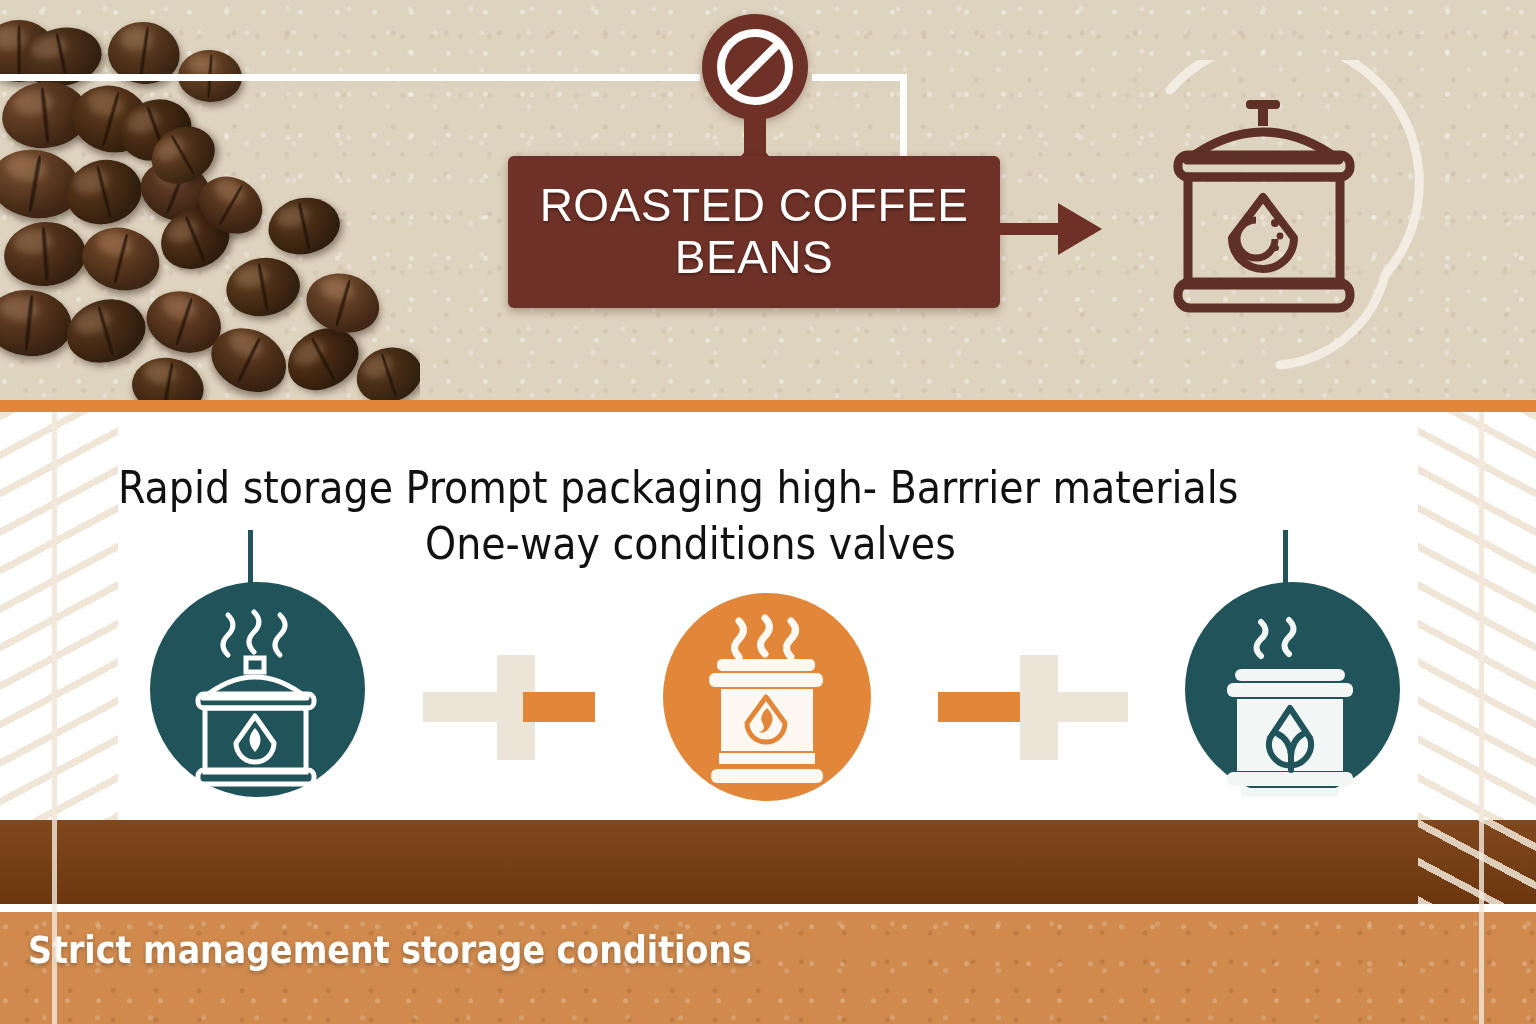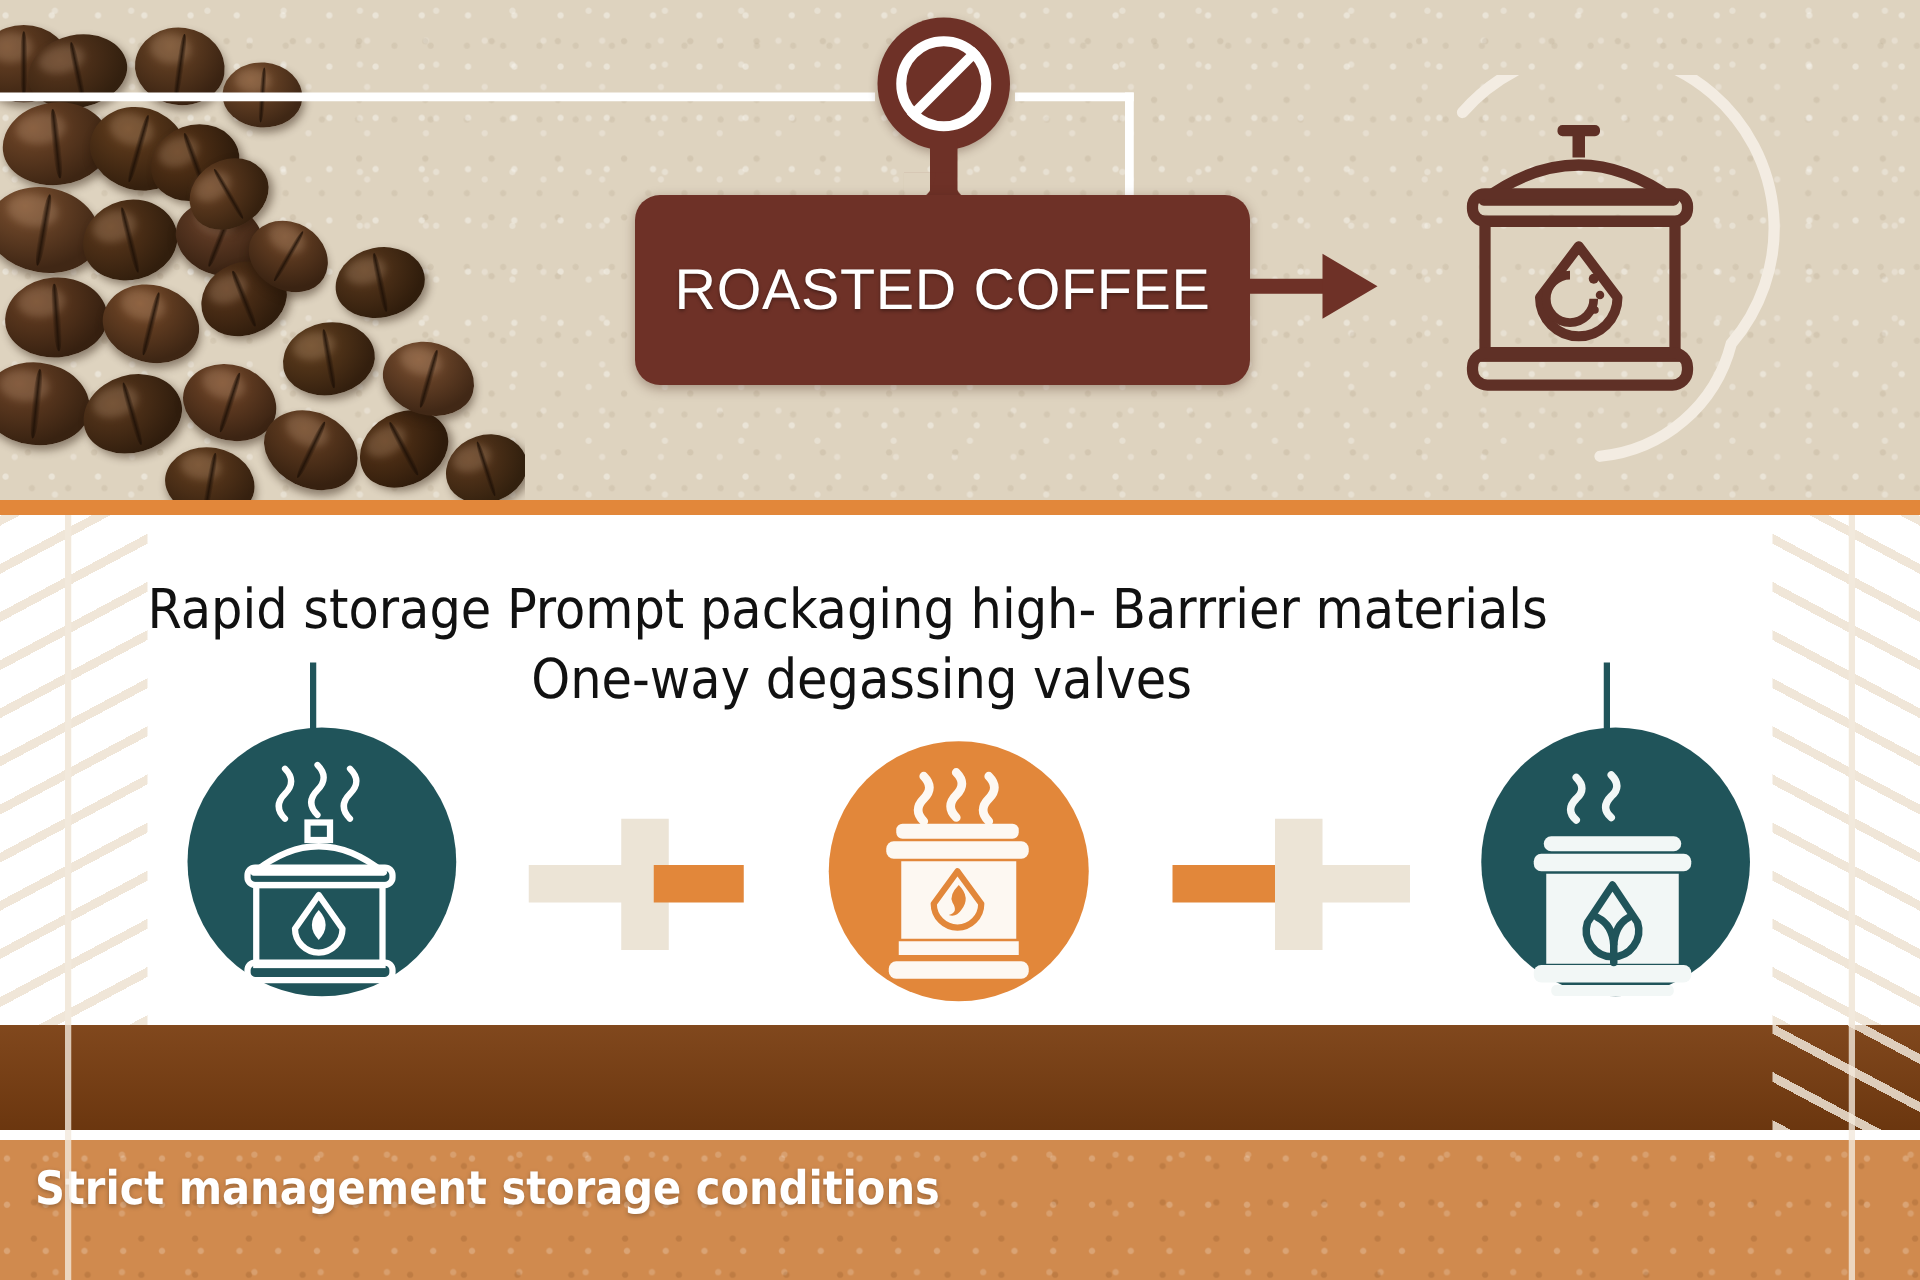--- a/index.html
+++ b/index.html
@@ -26,21 +26,21 @@
         box-shadow:2px 4px 7px rgba(40,22,8,.45);}
   .bean::after{content:"";position:absolute;left:50%;top:8%;width:8%;height:84%;
         transform:translateX(-50%) ;border-radius:50%;
         background:linear-gradient(90deg,rgba(30,16,6,.0),rgba(30,16,6,.85),rgba(30,16,6,0));}
   .bean::before{content:"";position:absolute;left:14%;top:10%;width:46%;height:38%;
         border-radius:50%;background:rgba(255,225,190,.16);filter:blur(3px);}
 
   .white-rule{position:absolute;background:#fff;}
 
   
-  .node{position:absolute;background:#6e3127;border-radius:20px;
+  .node{position:absolute;background:#6e3127;border-radius:6px;
         display:flex;align-items:center;justify-content:center;text-align:center;
         box-shadow:0 3px 9px rgba(60,25,15,.35);}
   .node-text{color:#fff;font-size:46px;line-height:1.12;letter-spacing:.5px;
         text-shadow:0 2px 3px rgba(0,0,0,.35);}
   .node-stem{position:absolute;background:#6e3127;}
   .node-flare{position:absolute;width:64px;height:26px;background:#6e3127;
         -webkit-mask-image:radial-gradient(circle 26px at 0 0,transparent 25px,#000 26px),
                            radial-gradient(circle 26px at 100% 0,transparent 25px,#000 26px);
         -webkit-mask-composite:source-in;mask-image:radial-gradient(circle 26px at 0 0,transparent 25px,#000 26px),
                            radial-gradient(circle 26px at 100% 0,transparent 25px,#000 26px);
@@ -146,20 +146,21 @@
     <div class="ban" style="left:702px;top:14px;">
       <div class="ring"></div>
       <div class="slash"></div>
     </div>
     <div class="node-stem" style="left:744px;top:112px;width:22px;height:52px;"></div>
     <div class="node-flare" style="left:723px;top:138px;"></div>
 
     <div class="node" style="left:508px;top:156px;width:492px;height:152px;">
       <div>
         <div class="node-text">ROASTED COFFEE</div>
+        <div class="node-text">BEANS</div>
       </div>
     </div>
 
     <div class="arrow-line" style="left:1000px;top:223px;width:80px;height:12px;"></div>
     <div class="arrow-head" style="left:1058px;top:203px;"></div>
 
     <div style="position:absolute;left:1130px;top:60px;width:300px;height:320px;">
       <svg viewBox="0 0 300 320" width="300" height="320">
         <path d="M40 30 A 120 120 0 1 1 255 215 A 120 120 0 0 1 150 305" fill="none" stroke="#f3ece2" stroke-width="9" stroke-linecap="round"></path>
         <rect x="116" y="40" width="34" height="9" rx="4" fill="#5f3026"></rect>
@@ -179,21 +180,21 @@
 
   <div class="orange-rule" style="top:400px;height:13px;"></div>
 
   <div class="mid"></div>
   <div class="hatch left"></div>
   <div class="hatch right"></div>
   <div class="hatch-edge" style="left:52px;"></div>
   <div class="hatch-edge" style="right:52px;"></div>
 
   <div class="head-line" style="left:118px;top:462px;">Rapid storage    Prompt packaging high- Barrrier materials</div>
-  <div class="head-line" style="left:425px;top:518px;">One-way degassing valves</div>
+  <div class="head-line" style="left:425px;top:518px;">One-way conditions valves</div>
 
   <div class="stem" style="left:248px;top:530px;height:66px;"></div>
   <div class="circ" style="left:150px;top:582px;width:215px;height:215px;background:#20545a;">
     <div style="position:absolute;inset:0;">
       <svg viewBox="0 0 215 215" width="215" height="215">
         <g fill="none" stroke="#fff" stroke-width="5" stroke-linecap="round">
           <path d="M78 33 q10 10 0 20 q-10 10 0 20"></path>
           <path d="M104 30 q10 10 0 20 q-10 10 0 20"></path>
           <path d="M130 33 q10 10 0 20 q-10 10 0 20"></path>
         </g>

